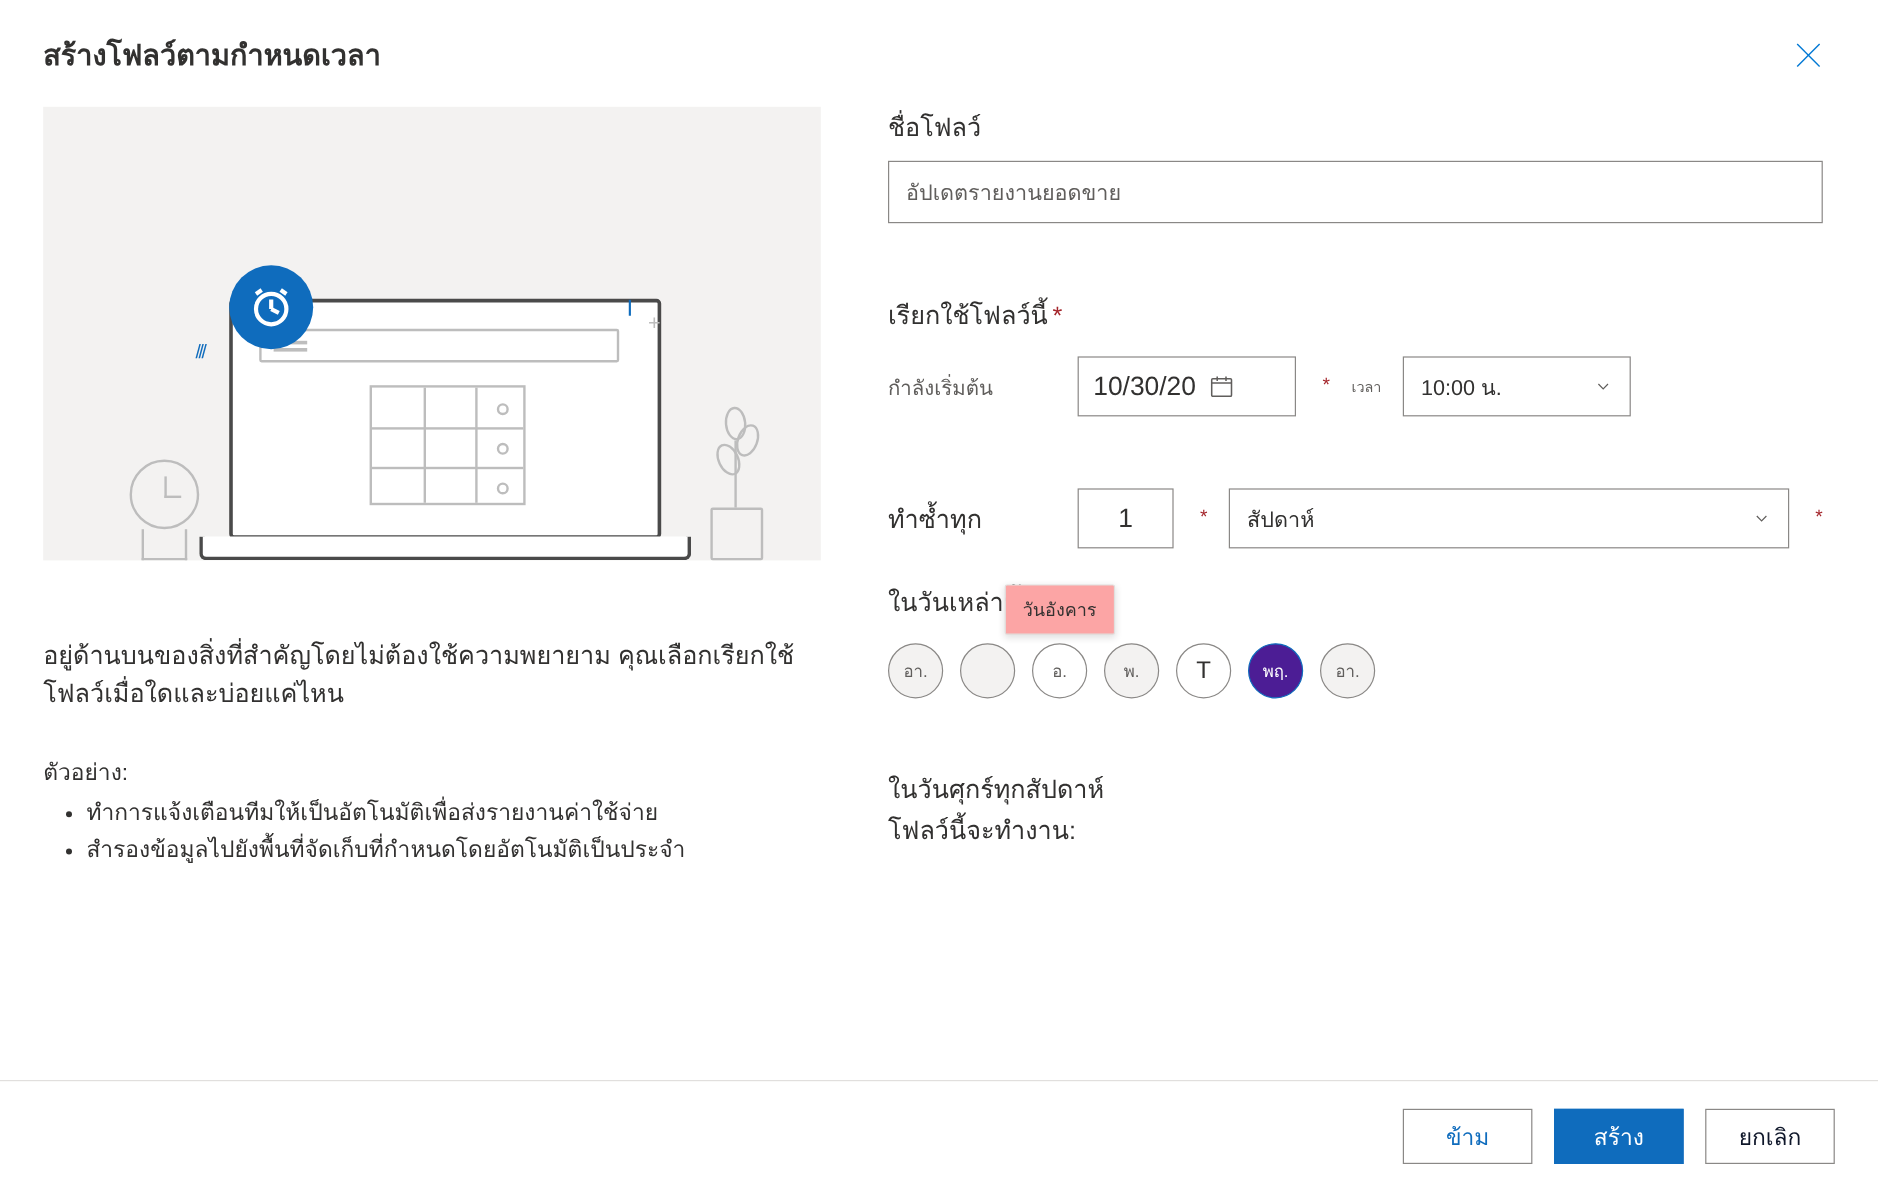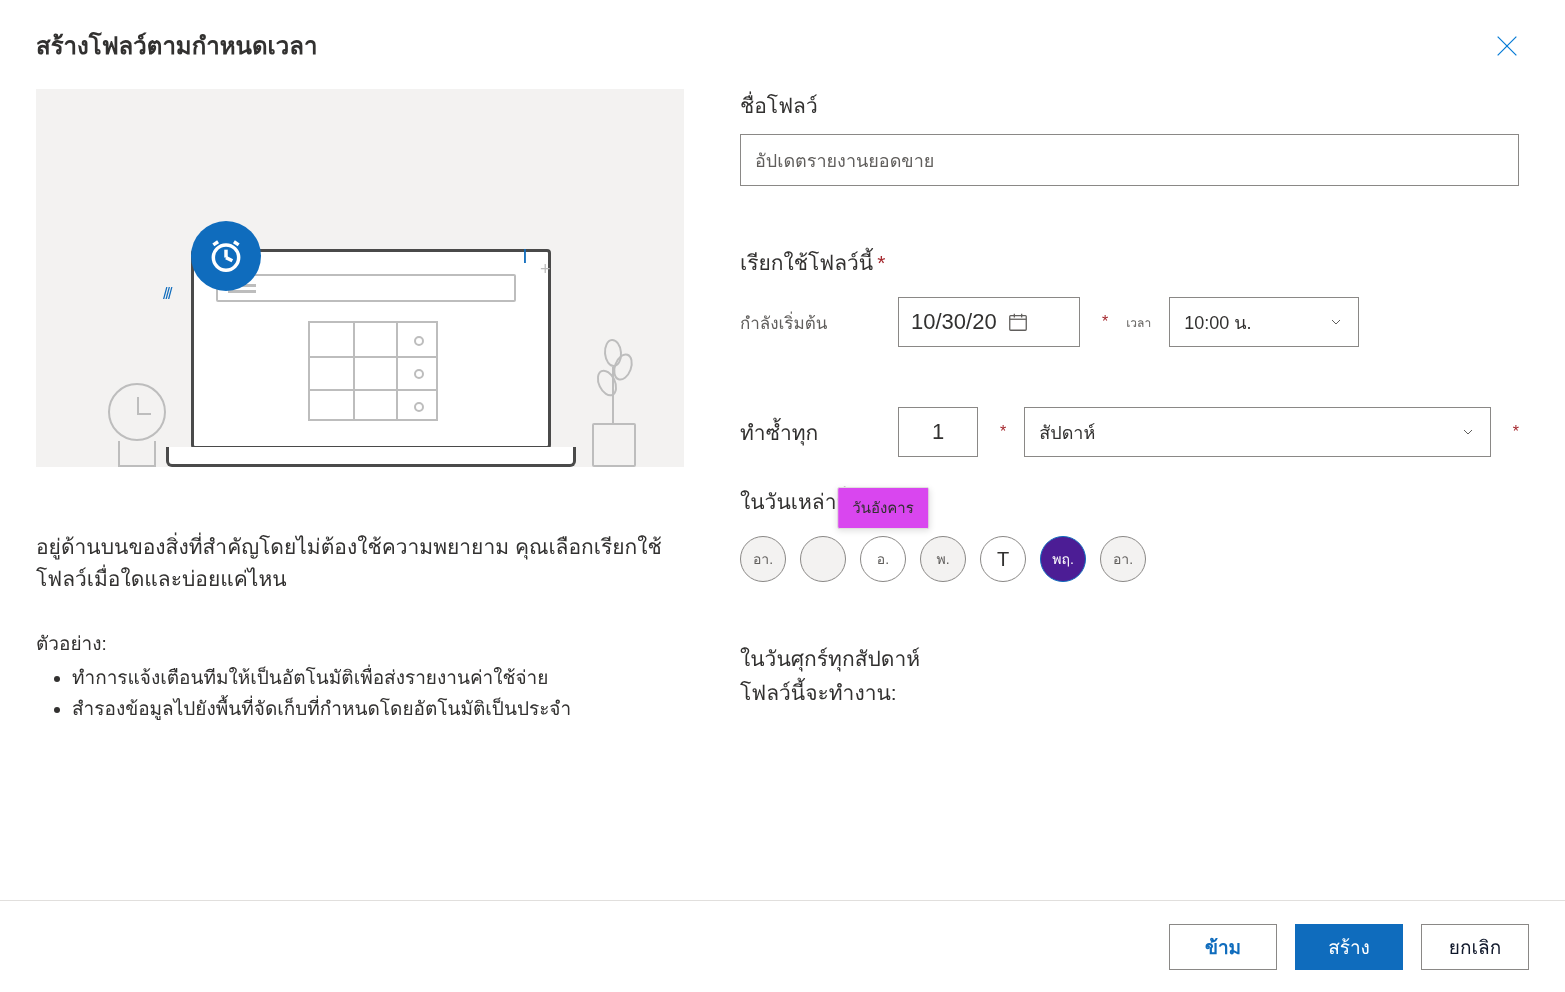--- a/index.html
+++ b/index.html
@@ -241,21 +241,21 @@
     position:relative;
   }
   .day-chip.hover { background:#fff; }
   .day-chip.letter { background:#fff; font-size:20px; color:#323130; }
   .day-chip.active {
     background:#4c1d95; border-color:#0f6cbd; color:#fff;
   }
   .tooltip {
     position:absolute;
     top:-50px; left:50%; transform:translateX(-50%);
-    background:#d946ef;
+    background:#fca5a5;
     border:1px solid #e1dfdd;
     box-shadow:0 2px 6px rgba(0,0,0,.12);
     padding:8px 14px;
     font-size:15px; color:#323130;
     white-space:nowrap;
     border-radius:2px;
   }
 
   .summary {
     margin-top: 40px;
@@ -278,21 +278,21 @@
   .btn {
     height:46px;
     min-width:108px;
     padding:0 22px;
     font-size:19px;
     border:1px solid #8a8886;
     background:#fff;
     cursor:pointer;
     display:flex; align-items:center; justify-content:center;
   }
-  .btn.link { color:#0f6cbd;font-weight:bold; }
+  .btn.link { color:#0f6cbd; }
   .btn.primary { background:#0f6cbd; border-color:#0f6cbd; color:#fff; }
   .btn.secondary { color:#0f172a; }
 </style>
 </head>
 <body>
 
 <div class="dialog">
 
   <div class="header">
     <h1 class="header-title">สร้างโฟลว์ตามกำหนดเวลา</h1>

